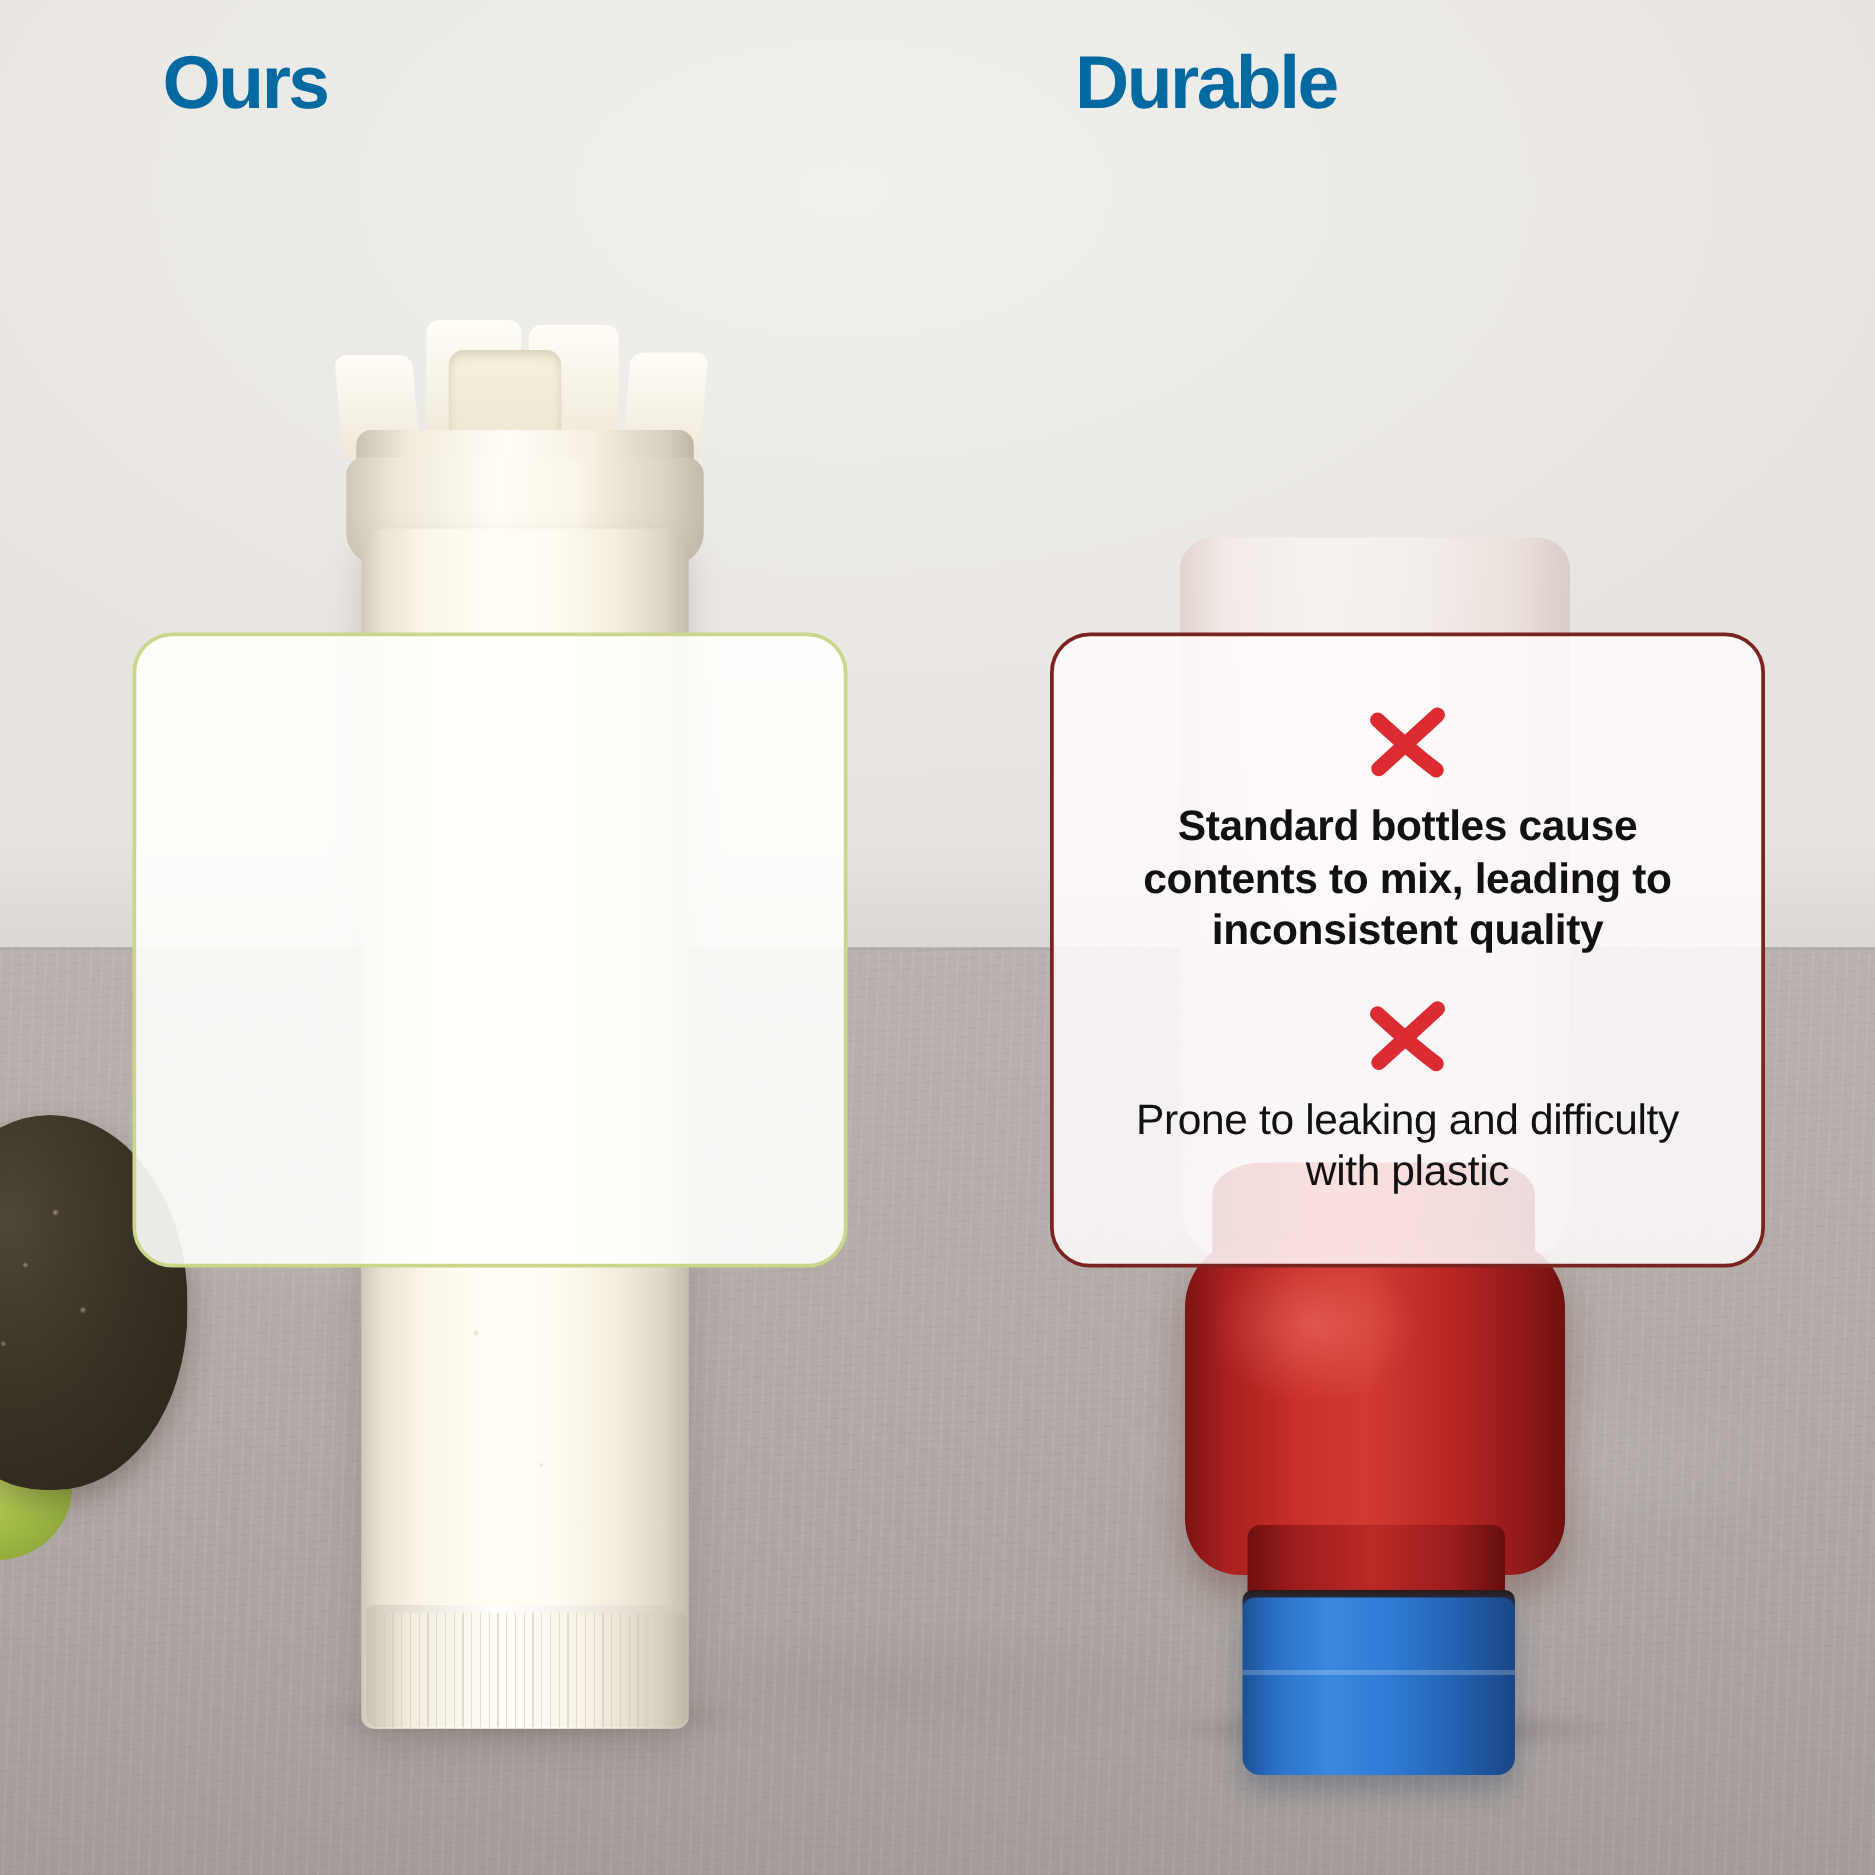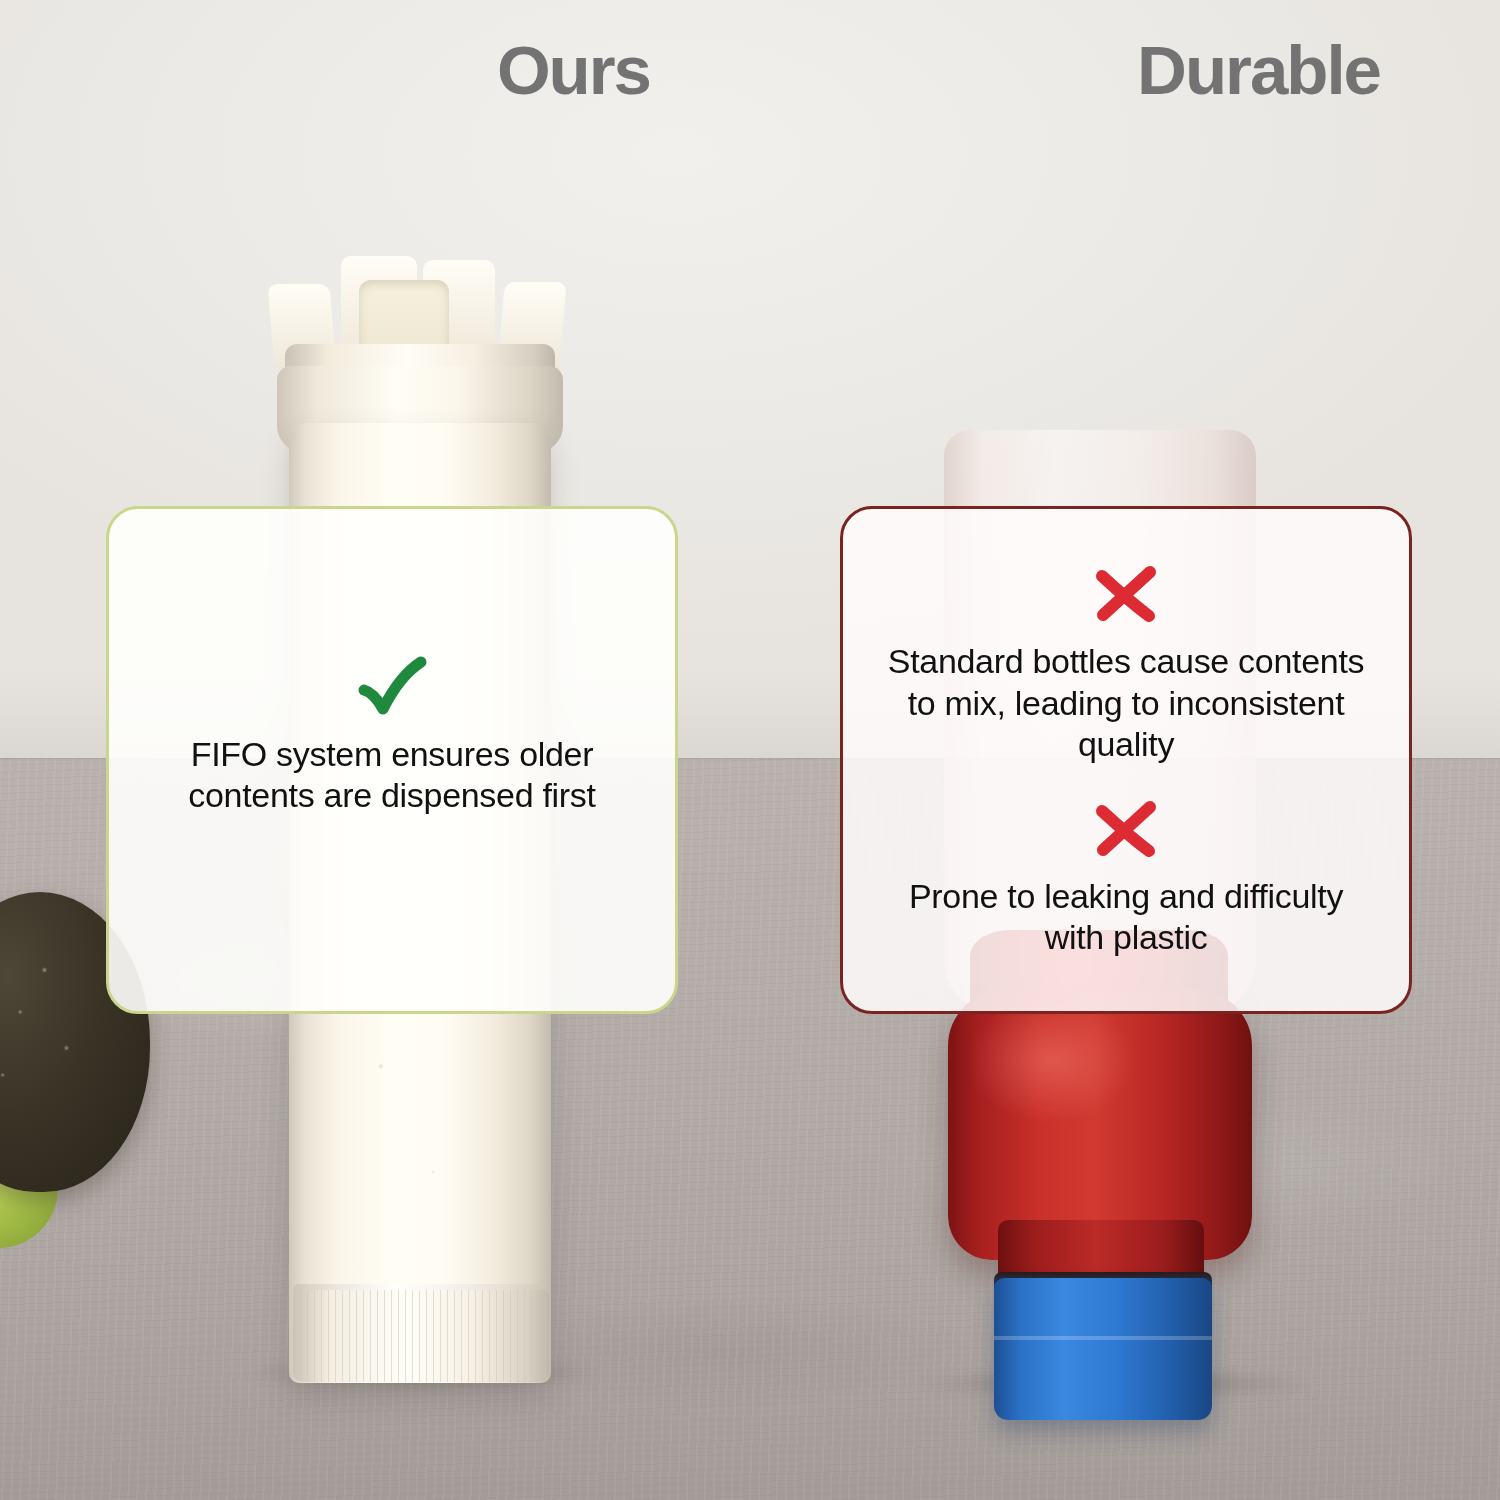--- a/index.html
+++ b/index.html
@@ -36,22 +36,22 @@
       radial-gradient(ellipse 360px 80px at 48% 80%, rgba(120,112,108,.22), rgba(0,0,0,0) 70%);
   }
   .counter .edgeline{
     position:absolute;left:0;right:0;top:0;height:3px;
     background:linear-gradient(to bottom, rgba(160,153,148,.55), rgba(160,153,148,0));
   }
 
   
   .heading{
     position:absolute;top:36px;
-    font-weight:bold;font-size:69px;letter-spacing:-2px;color:#737373;
-    text-align:right;line-height:1;
+    font-weight:bold;font-size:60px;letter-spacing:-2px;color:#0369a1;
+    text-align:left;line-height:1;
   }
   #h-ours{left:130px;width:520px;}
   #h-theirs{left:860px;width:520px;}
 
   
   .bottle-white{position:absolute;left:263px;top:248px;width:312px;height:1130px;}
   .bw-body{
     position:absolute;left:26px;top:175px;width:262px;height:960px;
     border-radius:18px 18px 10px 10px;
     background:
@@ -195,21 +195,21 @@
   #card-theirs{
     left:840px;top:506px;width:572px;height:508px;
     border:3px solid #7a2422;
     background:rgba(255,252,251,.86);
   }
   .feature{
     width:100%;display:flex;flex-direction:column;align-items:center;
     padding:0 34px;box-sizing:border-box;
   }
   #card-ours .feature:first-child{margin-bottom:50px;}
-  #card-theirs .feature:first-child{margin-bottom:30px;}
+  #card-theirs .feature:first-child{margin-bottom:30px;font-weight:bold;}
   .mark{width:74px;height:66px;display:block;margin-bottom:14px;}
   .feature-text{
     font-size:34px;line-height:1.22;color:#111111;text-align:center;
     letter-spacing:-.3px;
   }
 </style>
 </head>
 <body>
 
 <div id="scene">
@@ -250,26 +250,20 @@
     <div class="br-neck"></div>
     <div class="br-capdark"></div>
     <div class="br-cap"></div>
     <div class="br-capline"></div>
   </div>
 
   <div class="heading" id="h-ours">Ours</div>
   <div class="heading" id="h-theirs">Durable</div>
 
   <div class="card" id="card-ours">
-    <div class="feature">
-      <svg class="mark" viewBox="0 0 74 66">
-        <path d="M9 36 C16 38 23 46 28 55 C38 35 52 17 66 8" fill="none" stroke="#1f8a3d" stroke-width="11" stroke-linecap="round" stroke-linejoin="round"></path>
-      </svg>
-      <div class="feature-text">FIFO system ensures older contents are dispensed first</div>
-    </div>
   </div>
 
   <div class="card" id="card-theirs">
     <div class="feature">
       <svg class="mark" viewBox="0 0 74 66">
         <path d="M13 15 C26 27 44 43 60 55" fill="none" stroke="#dd2b33" stroke-width="12" stroke-linecap="round"></path>
         <path d="M61 11 C47 24 28 41 14 54" fill="none" stroke="#dd2b33" stroke-width="12" stroke-linecap="round"></path>
       </svg>
       <div class="feature-text">Standard bottles cause contents to mix, leading to inconsistent quality</div>
     </div>

